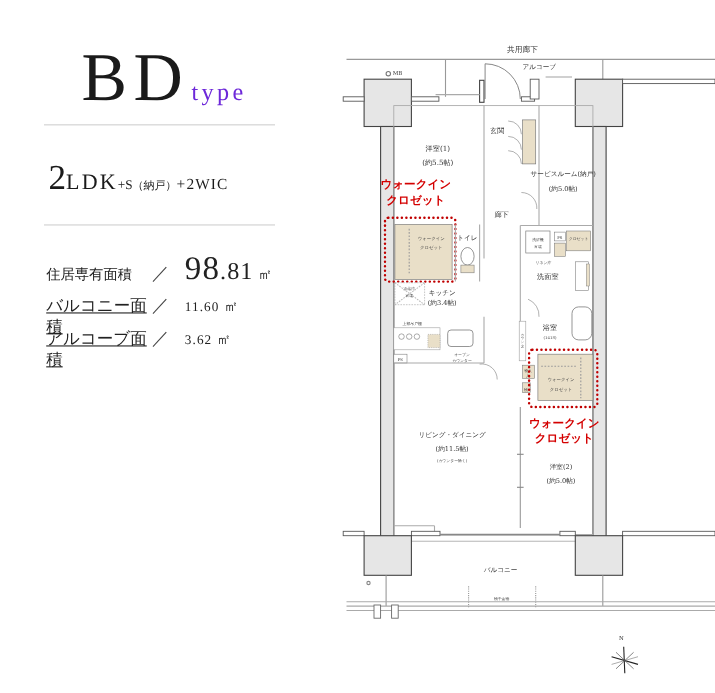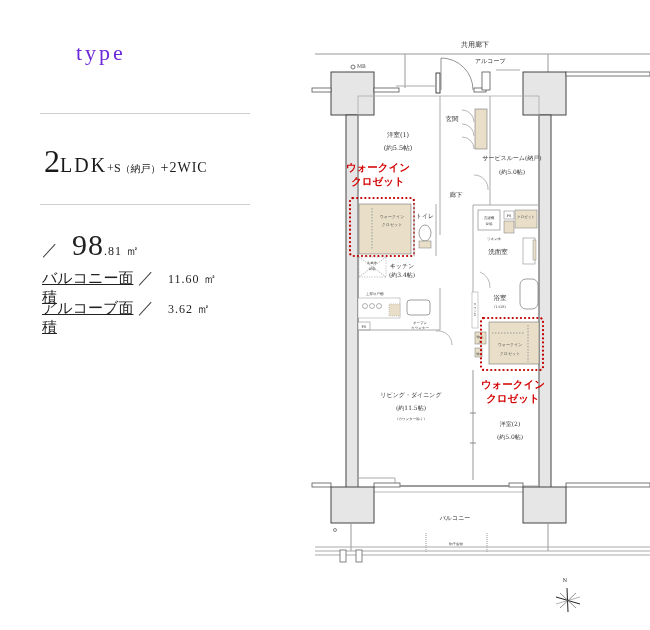--- a/index.html
+++ b/index.html
@@ -11,44 +11,46 @@
   .rule { position:absolute; left:40px; width:210px; height:1px; background:#cfcfcf; }
   .layout { position:absolute; left:44px; top:143px; display:flex; align-items:baseline; font-family:"Liberation Serif", serif; color:#1a1a1a; }
   .layout .big { font-size:32px; }
   .layout .mid { font-size:20px; letter-spacing:2px;text-align:right; }
   .layout .small { font-size:12px; }
   .area-row { position:absolute; left:42px; display:flex; align-items:baseline; color:#222; }
   .area-label { font-size:13px; width:96px; font-family:"DejaVu Serif", serif; }
   .area-label.sm { font-size:15px;text-decoration:underline; }
   .slash { font-size:16px; width:30px; text-align:left; color:#444; }
   .val-big { font-family:"Liberation Serif", serif; font-size:30px; letter-spacing:1px; }
-  .val-dec { font-family:"Liberation Serif", serif; font-size:12px; letter-spacing:1px;text-align:right; }
+  .val-dec { font-family:"Liberation Serif", serif; font-size:22px; letter-spacing:1px;text-align:right; }
   .val-norm { font-family:"Liberation Serif", serif; font-size:12px; letter-spacing:1px; }
   .unit { font-family:"Liberation Serif", serif; font-size:13px; margin-left:4px; }
   .plan { position:absolute; left:310px; top:30px; width:340px; height:600px; }
   .plan svg text { font-family:"DejaVu Serif", serif; }
 </style>
 </head>
 <body>
 
 <div class="info">
   <div class="title">
+    <span class="title-main">BD</span>
     <span class="title-sub">type</span>
   </div>
   <div class="rule" style="top:113px;"></div>
   <div class="layout">
     <span class="big">2</span>
     <span class="mid">LDK</span>
     <span class="small">+S</span>
     <span class="small" style="font-size:10px;">（納戸）</span>
     <span class="small" style="font-size:14px;letter-spacing:1px;">+2WIC</span>
   </div>
   <div class="rule" style="top:204px;"></div>
 
   <div class="area-row" style="top:228px;">
+    <span class="area-label">住居専有面積</span>
     <span class="slash">／</span>
     <span class="val-big">98</span>
     <span class="val-dec">.81</span>
     <span class="unit">㎡</span>
   </div>
   <div class="area-row" style="top:268px;">
     <span class="area-label sm">バルコニー面積</span>
     <span class="slash">／</span>
     <span class="val-norm">11.60</span>
     <span class="unit">㎡</span>

